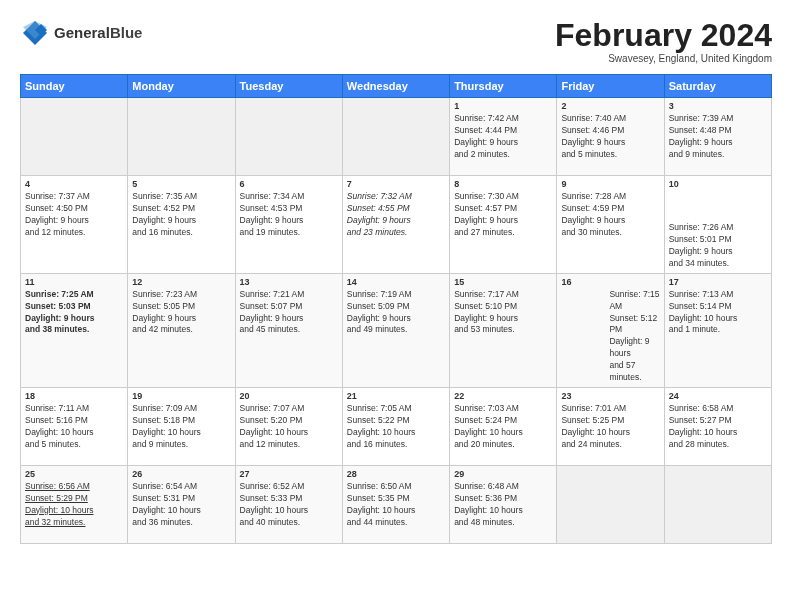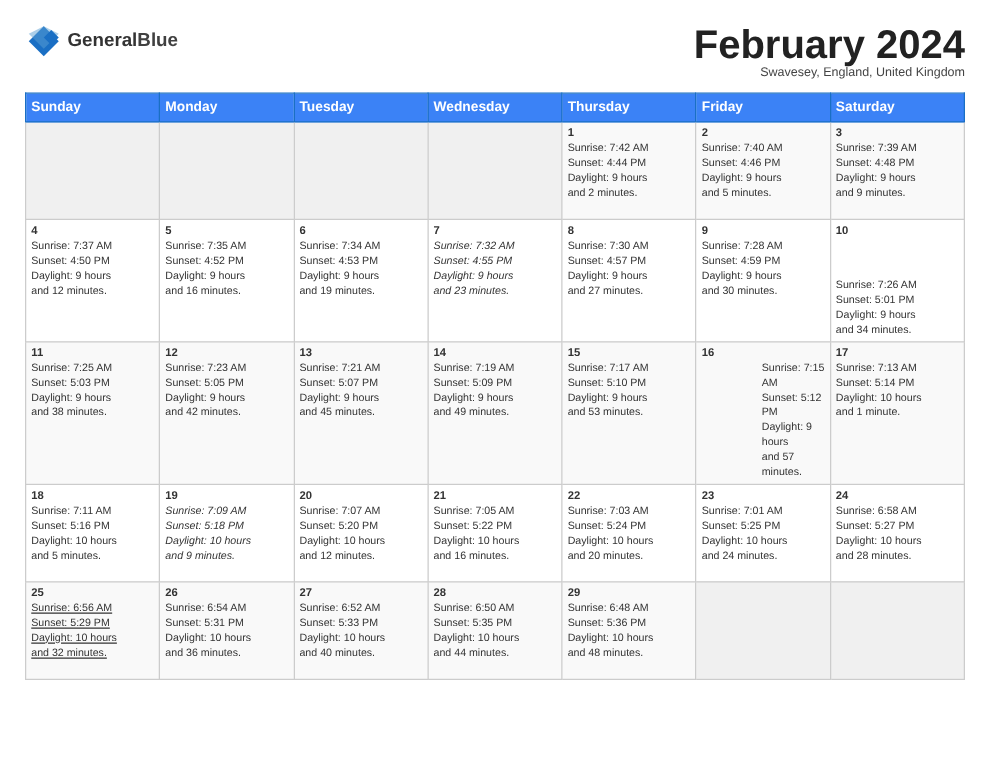--- a/index.html
+++ b/index.html
@@ -207,21 +207,21 @@
             <span class="day-num">10</span>
             <div class="day-info" style="white-space: pre-line; margin-top: 33px;">Sunrise: 7:26 AM
 Sunset: 5:01 PM
 Daylight: 9 hours
 and 34 minutes.</div>
           </td>
         </tr>
         <tr>
           <td>
             <span class="day-num">11</span>
-            <div class="day-info" style="white-space: pre-line;">Sunrise: 7:25 AM
+            <div class="day-info" style="white-space: pre-line; font-weight: bold;">Sunrise: 7:25 AM
 Sunset: 5:03 PM
 Daylight: 9 hours
 and 38 minutes.</div>
           </td>
           <td>
             <span class="day-num">12</span>
             <div class="day-info" style="white-space: pre-line;">Sunrise: 7:23 AM
 Sunset: 5:05 PM
 Daylight: 9 hours
 and 42 minutes.</div>
@@ -265,21 +265,21 @@
         <tr>
           <td>
             <span class="day-num">18</span>
             <div class="day-info" style="white-space: pre-line;">Sunrise: 7:11 AM
 Sunset: 5:16 PM
 Daylight: 10 hours
 and 5 minutes.</div>
           </td>
           <td>
             <span class="day-num">19</span>
-            <div class="day-info" style="white-space: pre-line; font-style: italic;">Sunrise: 7:09 AM
+            <div class="day-info" style="white-space: pre-line;">Sunrise: 7:09 AM
 Sunset: 5:18 PM
 Daylight: 10 hours
 and 9 minutes.</div>
           </td>
           <td>
             <span class="day-num">20</span>
             <div class="day-info" style="white-space: pre-line;">Sunrise: 7:07 AM
 Sunset: 5:20 PM
 Daylight: 10 hours
 and 12 minutes.</div>

